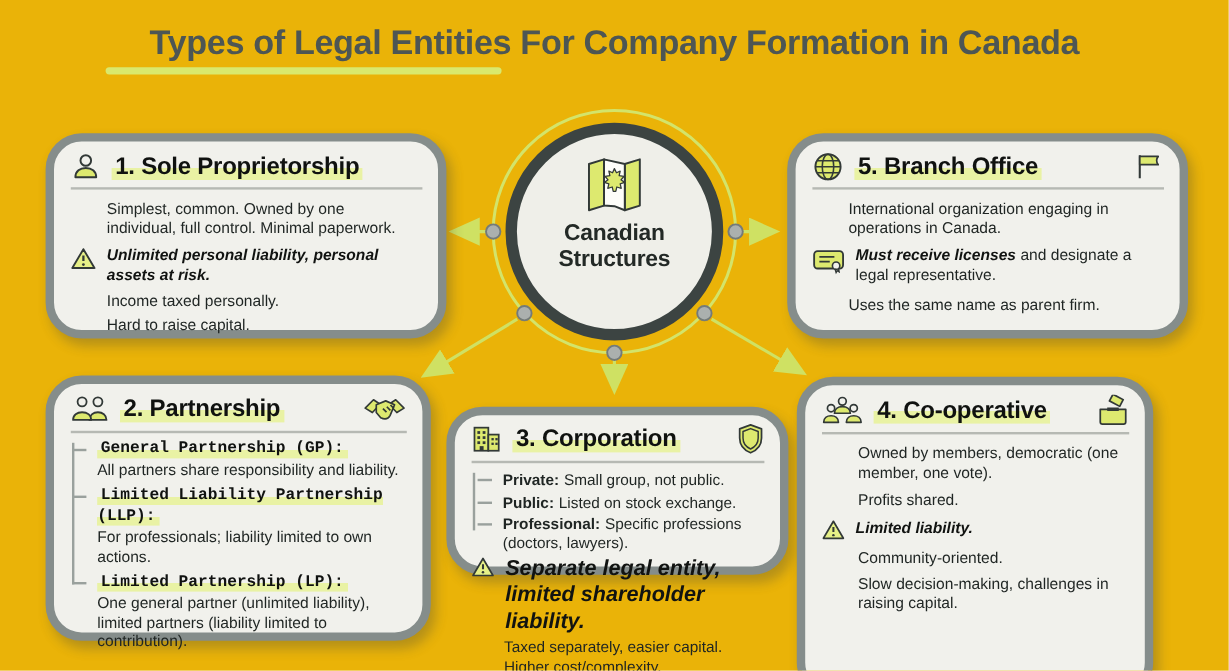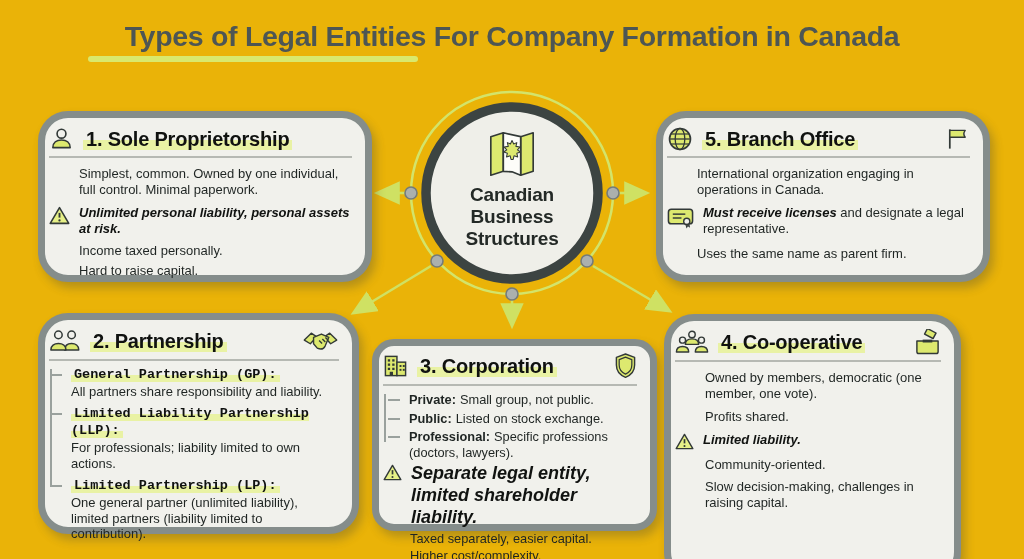--- a/index.html
+++ b/index.html
@@ -9,21 +9,21 @@
   .main-title { position:absolute; top:20px; left:0; width:100%; text-align:center;
                 font-size:28.5px; font-weight:bold; color:#4d5654; letter-spacing:-0.3px; z-index:2; }
   .title-underline { position:absolute; left:88px; top:56px; width:330px; height:6px;
                      background:#d9e96d; border-radius:3px; z-index:1; }
 
   .connectors { position:absolute; left:0; top:0; z-index:0; }
 
   .card { position:absolute; box-sizing:border-box; background:#f1f1ec;
           border:7px solid #858d8b; border-radius:30px;
           box-shadow:4px 6px 10px rgba(60,65,63,0.30);
-          padding:8px 13px 6px 4px; z-index:1; }
+          padding:8px 13px 6px 14px; z-index:1; }
 
   .title-row { display:flex; align-items:center; gap:9px; }
   .card-title { margin:1px 0; font-size:20px; font-weight:bold; color:#101210;
                 letter-spacing:-0.2px; white-space:nowrap; }
   .hl { background:linear-gradient(to top, #e9f2a4 46%, rgba(0,0,0,0) 46%); padding:0 3px; }
   .spacer { flex:1; }
   .divider { height:2px; background:#b6b9b3; border:0; margin:4px 0 8px; }
 
   .body { font-size:13px; line-height:1.22; color:#1f2523; margin:0 4px 7px; }
   .indent { margin-left:30px; }
@@ -41,21 +41,21 @@
   .tree-item { position:relative; padding-left:22px; margin-bottom:7px; }
   .tree-item::before { content:""; position:absolute; left:1px; top:7px; width:12px; height:2px; background:#9aa19d; }
   .item-heading { font-weight:bold; font-size:13.5px; color:#101210; line-height:1.25;font-family:Liberation Mono, monospace; }
   .item-text { font-size:13px; line-height:1.2; color:#1f2523; }
   .corp-item { margin-bottom:3px; padding-left:22px; font-size:12.8px; }
   .corp-item::before { top:7px; }
 
   #box-sole        { left:38px;  top:111px; width:334px; height:171px; }
   #box-branch      { left:656px; top:111px; width:334px; height:171px; }
   #box-partnership { left:38px;  top:313px; width:321px; height:221px; padding-top:7px; }
-  #box-corporation { left:372px; top:339px; width:285px; height:192px; padding-top:6px;border-radius:22px; }
+  #box-corporation { left:372px; top:339px; width:285px; height:140px; padding-top:6px; }
   #box-cooperative { left:664px; top:314px; width:297px; height:268px; }
 
   .center-label { position:absolute; left:430px; top:129px; width:164px; text-align:center; z-index:3; }
   .center-label .cicon { display:block; margin:0 auto 5px; }
   .cline { font-size:19px; font-weight:bold; color:#23292
 6; color:#232926; line-height:1.16; letter-spacing:-0.2px; }
 </style>
 </head>
 <body>
 
@@ -91,21 +91,20 @@
   <div class="center-label">
     <svg class="cicon" width="52" height="50" viewBox="0 0 54 50">
       <g stroke="#323937" stroke-width="1.7" stroke-linejoin="round">
         <path d="M5 7 L18 3 V43 L5 47 Z" fill="#dde96f"></path>
         <path d="M36 7 L49 3 V43 L36 47 Z" fill="#dde96f"></path>
         <path d="M18 3 L36 7 V47 L27 43.5 L18 43 Z" fill="#fdfdf9"></path>
       </g>
       <path d="M27 11 l1.8 3.6 3.2-1.4 -0.9 3.9 4.1 0.7 -2.5 2.9 3.1 2.2 -3.8 1.3 0.9 3.8 -3.8-1.1 -0.9 3.8 h-2.2 l-0.9-3.8 -3.8 1.1 0.9-3.8 -3.8-1.3 3.1-2.2 -2.5-2.9 4.1-0.7 -0.9-3.9 3.2 1.4 z" fill="#dde96f" stroke="#323937" stroke-width="1.1" stroke-linejoin="round"></path>
     </svg>
     <div class="cline">Canadian</div>
-    <div class="cline">Business</div>
     <div class="cline">Structures</div>
   </div>
 
   <div class="card" id="box-sole">
     <div class="title-row">
       <svg width="25" height="26" viewBox="0 0 26 26">
         <circle cx="13" cy="7.5" r="4.6" fill="#f1f1ec" stroke="#323937" stroke-width="1.7"></circle>
         <path d="M4 22 c0-5.2 4-8 9-8 s9 2.8 9 8 z" fill="#dde96f" stroke="#323937" stroke-width="1.7" stroke-linejoin="round"></path>
       </svg>
       <h2 class="card-title"><span class="hl">1. Sole Proprietorship</span></h2>

